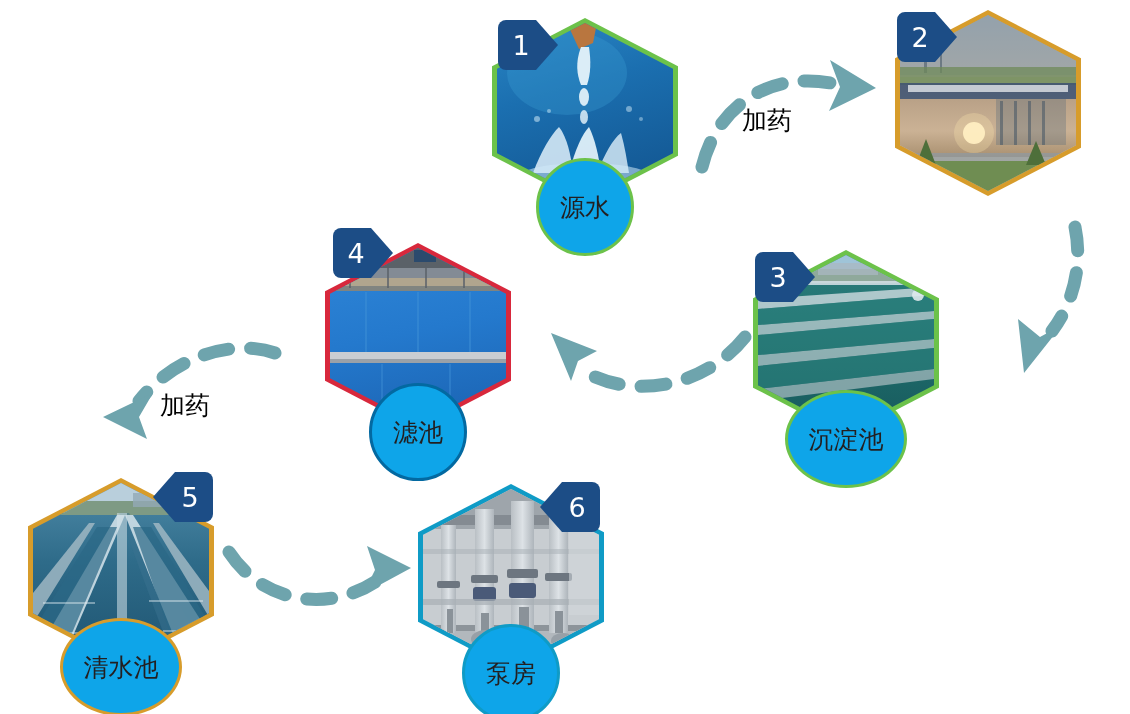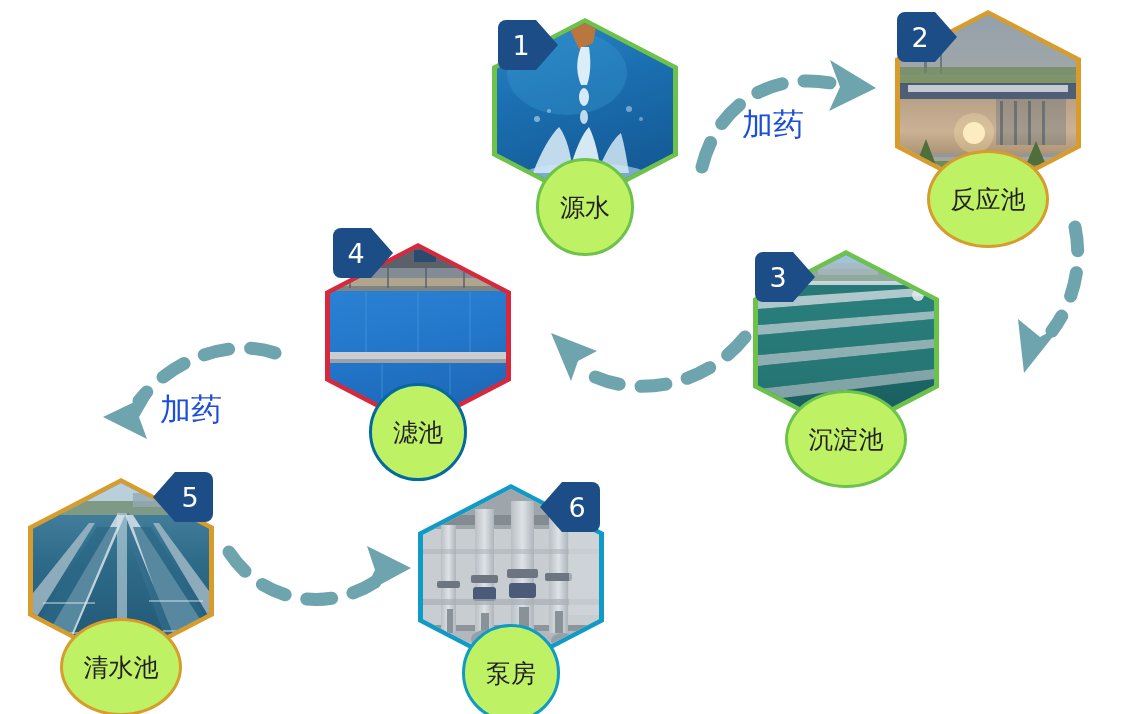--- a/index.html
+++ b/index.html
@@ -74,21 +74,21 @@
 
   
   .caption {
     position: absolute;
     left: 50%;
     transform: translateX(-50%);
     top: 140px;
     width: 98px;
     height: 98px;
     border-radius: 50%;
-    background: #bef264;
+    background: #0ea5e9;
     display: flex;
     align-items: center;
     justify-content: center;
     z-index: 5;
     box-sizing: border-box;
   }
   .caption.wide { width: 122px; height: 98px; border-radius: 50%; }
   .caption span {
     font-size: 25px;
     color: #231f20;
@@ -99,22 +99,22 @@
 
   
   .arrow-svg {
     position: absolute;
     overflow: visible;
     z-index: 2;
   }
   .arrow-label {
     position: absolute;
     z-index: 3;
-    font-size: 31px;
-    color: #1d4ed8;
+    font-size: 25px;
+    color: #000000;
     white-space: nowrap;
   }
 </style>
 </head>
 <body>
 
 <div id="stage">
 
   <svg class="arrow-svg" style="left:690px; top:55px; width:200px; height:110px;" viewBox="0 0 200 110">
     <path d="M 12 112 C 28 46, 86 14, 150 30" fill="none" stroke="#6ea4ad" stroke-width="13" stroke-linecap="round" stroke-dasharray="26 22"></path>
@@ -224,23 +224,20 @@
           </svg>
         </div>
       </div>
     </div>
     <div class="badge left" style="left:2px; top:2px;">
       <svg viewBox="0 0 62 50">
         <path d="M8 0 H38 L60 25 L38 50 H8 A8 8 0 0 1 0 42 V8 A8 8 0 0 1 0 42 Z M8 0 H38 L60 25 L38 50 H8 A8 8 0 0 1 0 42 V8 A8 8 0 0 1 8 0 Z" fill="#1c4d86"></path>
       </svg>
       <div class="badge-num">2</div>
     </div>
-    <div class="caption wide" style="border:3px solid #d79c2b;">
-      <span>反应池</span>
-    </div>
   </div>
 
   <div class="node" style="left:753px; top:250px;">
     <div class="hex-wrap">
       <div class="hex-outer" style="background:#6cc24a;">
         <div class="hex-inner">
           <svg class="photo" viewBox="0 0 176 176" preserveAspectRatio="xMidYMid slice">
             <defs>
               <linearGradient id="g3w" x1="0" y1="0" x2="0" y2="1">
                 <stop offset="0%" stop-color="#2c7f7d"></stop>

